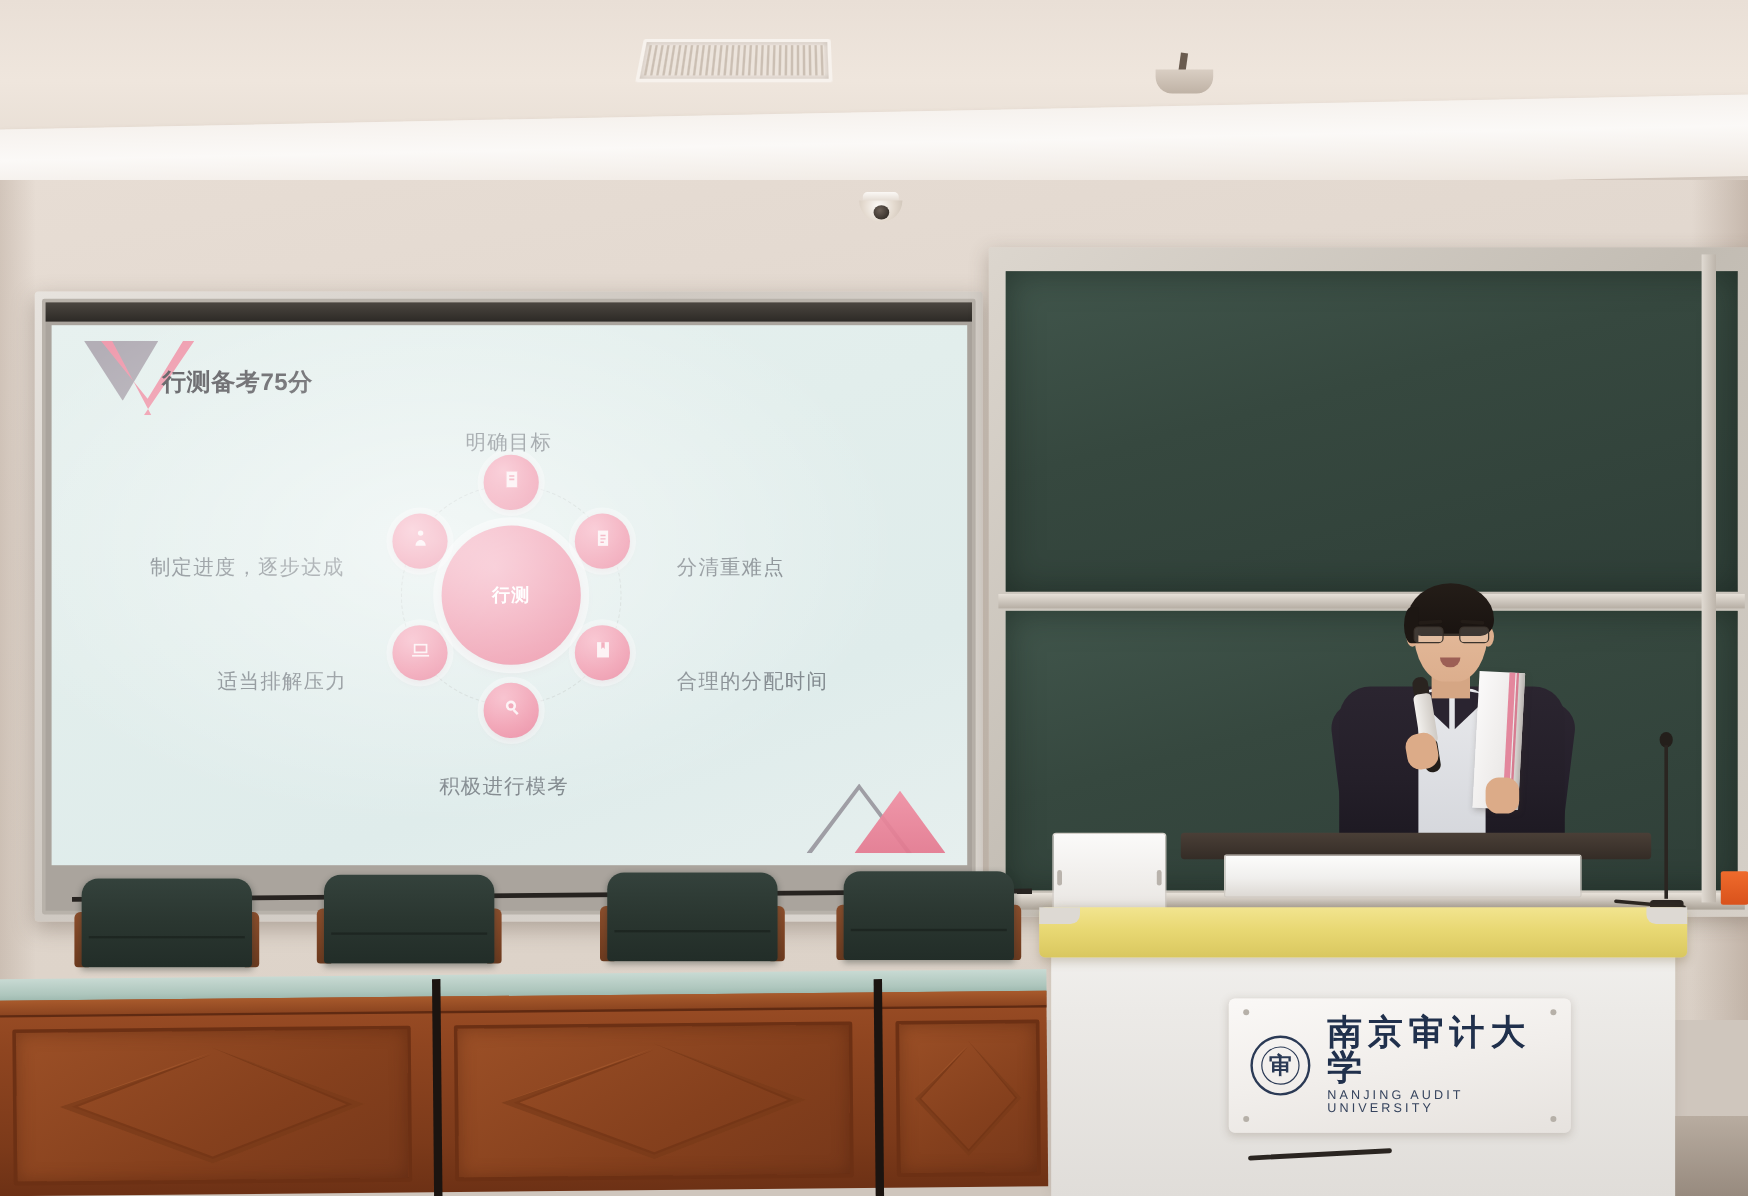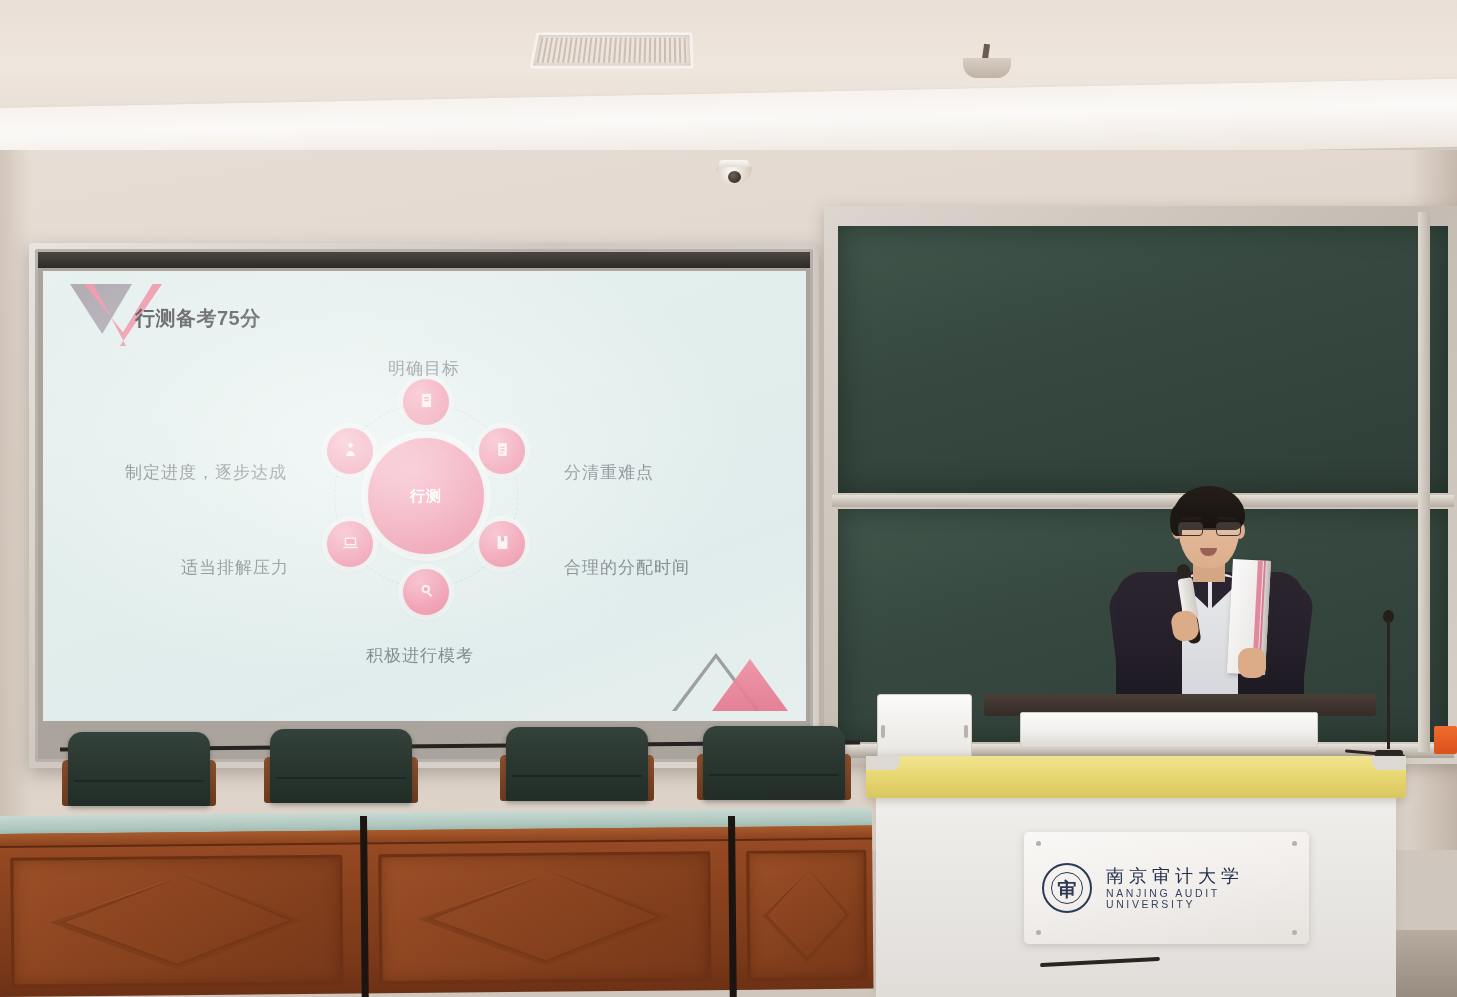--- a/index.html
+++ b/index.html
@@ -337,21 +337,21 @@
   }
   .plq-logo::before{
     content:""; position:absolute; left:7px; top:7px; right:7px; bottom:7px;
     border:1.6px solid #2b3a55; border-radius:50%;
   }
   .plq-logo-glyph{
     position:absolute; left:50%; top:52%; transform:translate(-50%,-50%);
     font-size:19px; color:#2b3a55; font-weight:700; line-height:1;
   }
   .plq-text{display:flex;flex-direction:column;gap:3px;}
-  .plq-cn{font-size:18px;color:#20304c;font-weight:400;letter-spacing:5px;line-height:1;}
+  .plq-cn{font-size:29px;color:#20304c;font-weight:700;letter-spacing:5px;line-height:1;}
   .plq-en{font-size:10.5px;color:#36445e;letter-spacing:2.6px;line-height:1;}
 
   
   .gmic { position:absolute; left: 1381px; top: 610px; width: 14px; height: 148px; }
   .gmic-head{position:absolute;left:2px;top:0;width:11px;height:13px;background:#241f1b;border-radius:50%;}
   .gmic-stem{position:absolute;left:6px;top:11px;width:2.6px;height:128px;background:#2a2521;}
   .gmic-base{position:absolute;left:-6px;bottom:0;width:28px;height:8px;background:#2b2622;border-radius:3px;}
   .orange-box{
     position:absolute; left:1434px; top:726px; width:23px; height:28px;
     background:linear-gradient(180deg,#ef6b2c,#d9521c); border-radius:2px;

